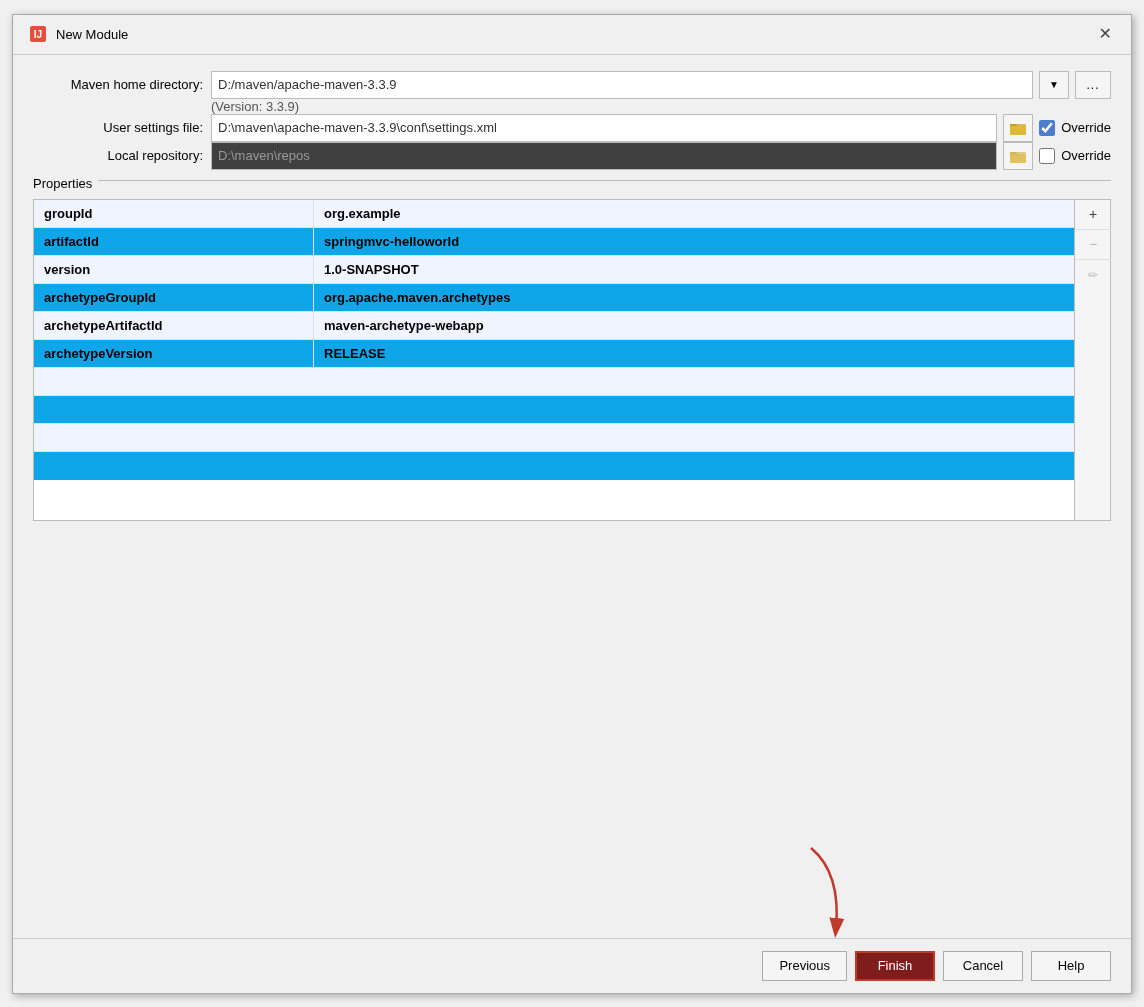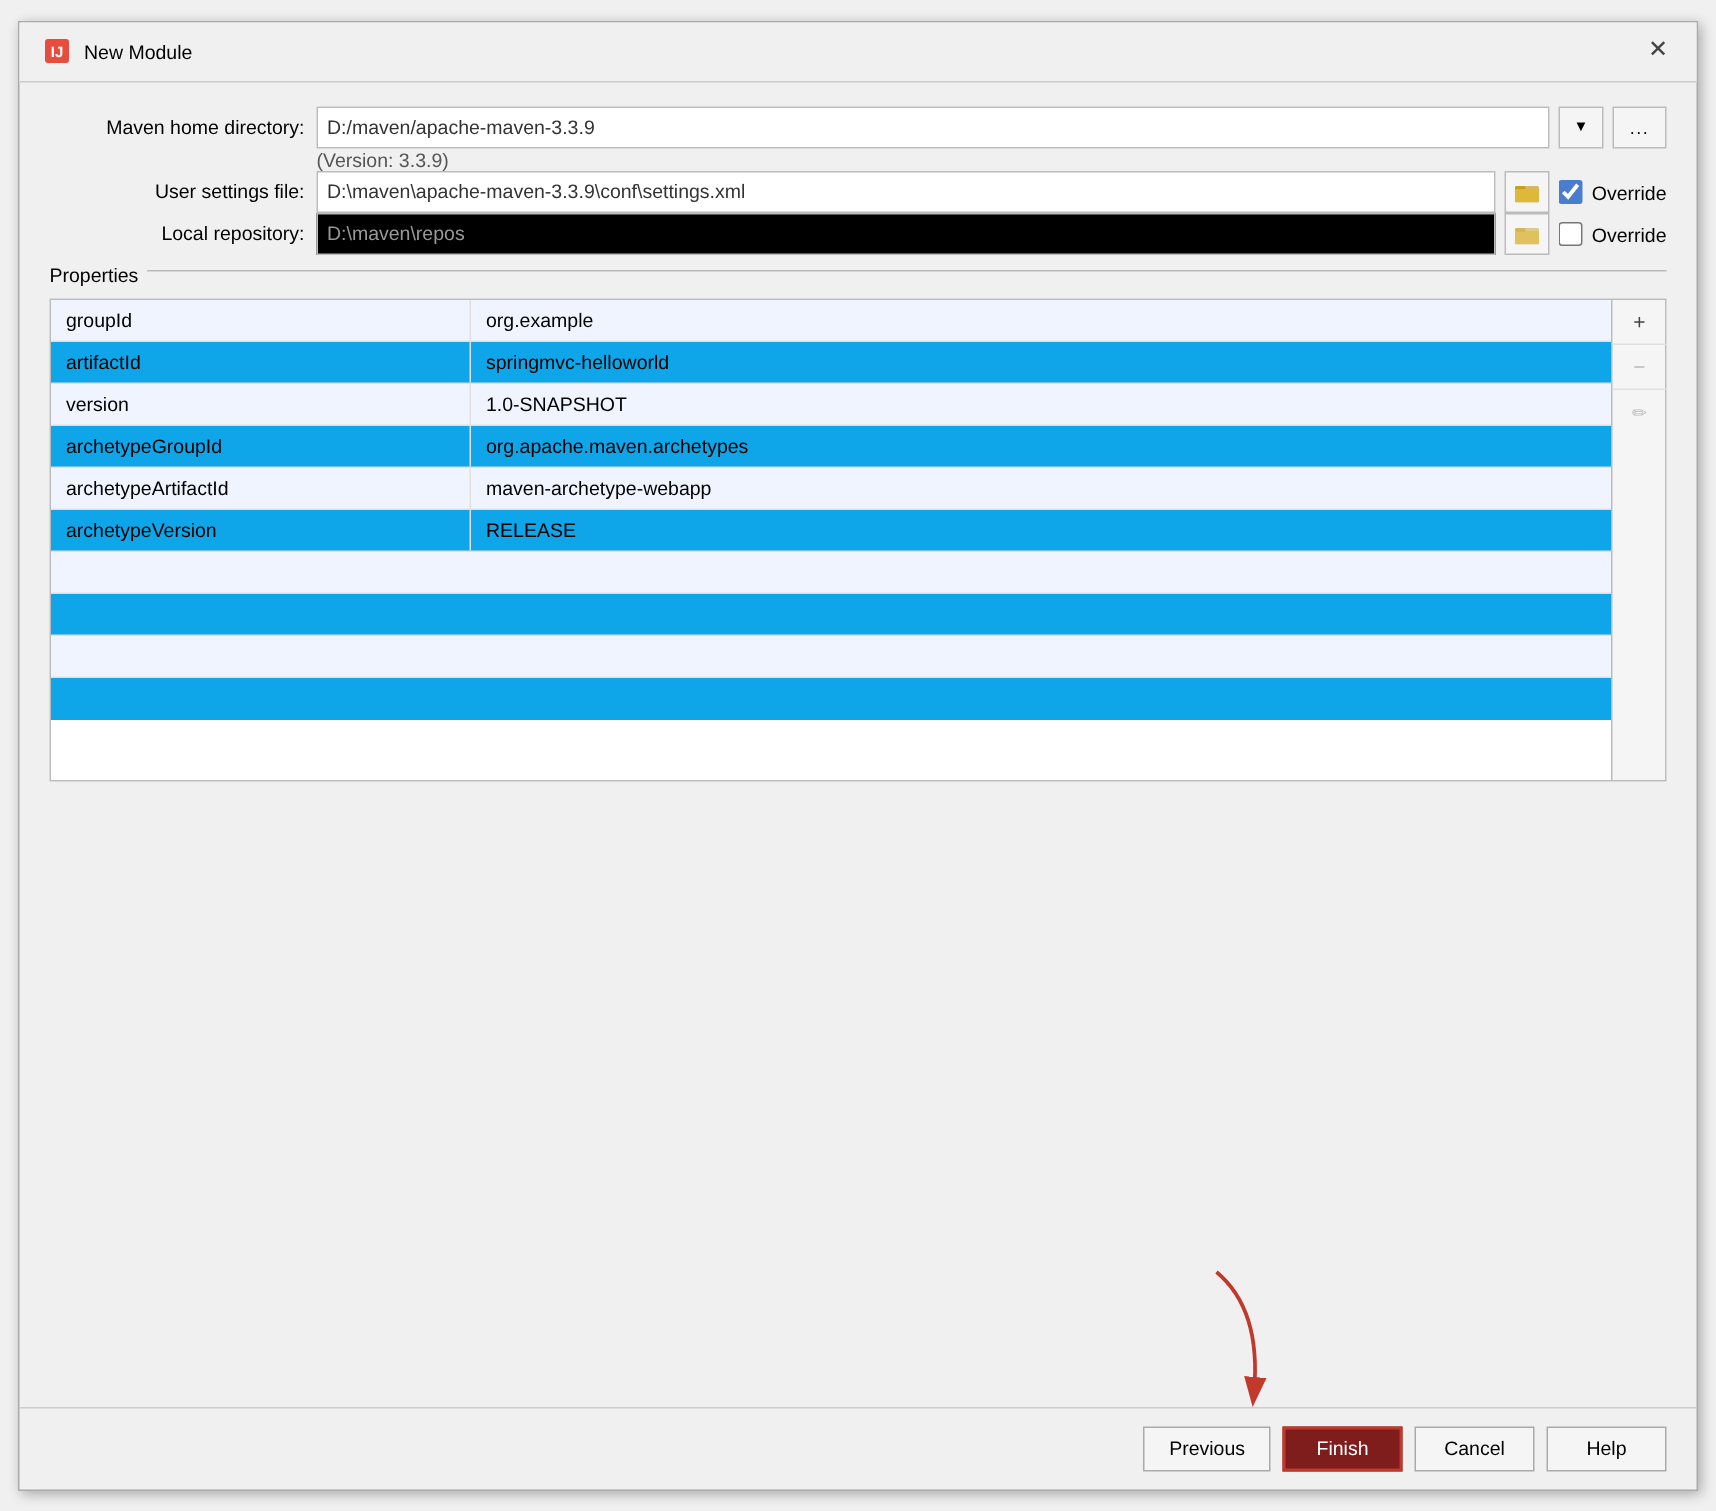--- a/index.html
+++ b/index.html
@@ -79,21 +79,21 @@
     .form-input {
       flex: 1;
       height: 28px;
       border: 1px solid #bbb;
       background: #fff;
       padding: 2px 6px;
       font-size: 13px;
       color: #333;
     }
     .form-input.disabled {
-      background: #000000;
+      background: #404040;
       color: #999;
     }
     .btn-dropdown {
       width: 30px;
       height: 28px;
       border: 1px solid #bbb;
       background: #f5f5f5;
       cursor: pointer;
       display: flex;
       align-items: center;
@@ -123,21 +123,21 @@
       justify-content: center;
       font-size: 14px;
     }
     .version-hint {
       margin-left: 178px;
       color: #555;
       font-size: 13px;
     }
     .override-wrap {
       display: flex;
-      align-items: flex-end;
+      align-items: center;
       gap: 6px;
     }
     .override-checkbox {
       width: 16px;
       height: 16px;
       cursor: pointer;
     }
     .override-label {
       font-size: 13px;
       color: #000;
@@ -158,20 +158,21 @@
     }
     .properties-container {
       display: flex;
       gap: 0;
       border: 1px solid #bbb;
       background: #fff;
     }
     .properties-table {
       flex: 1;
       min-height: 320px;
+      font-weight: bold;
     }
     .prop-row {
       display: flex;
       border-bottom: 1px solid #e0e0e0;
     }
     .prop-row:last-child {
       border-bottom: none;
     }
     .prop-row.even {
       background: #f0f4ff;

